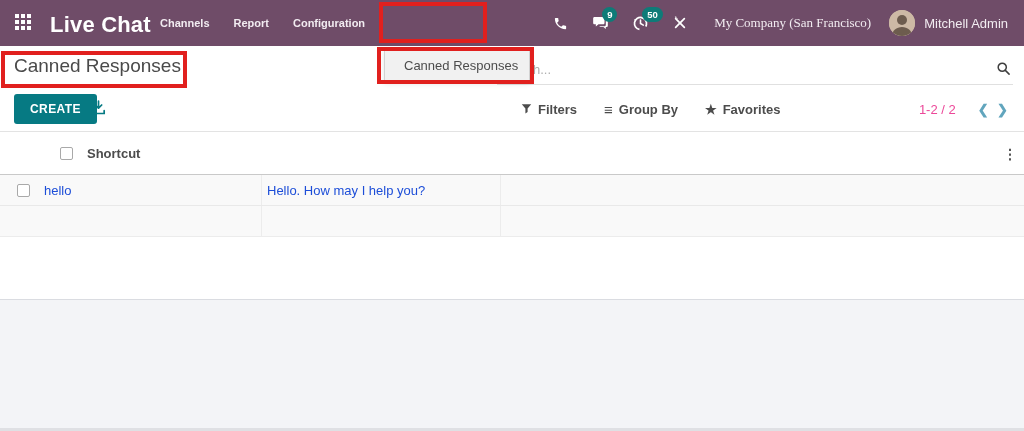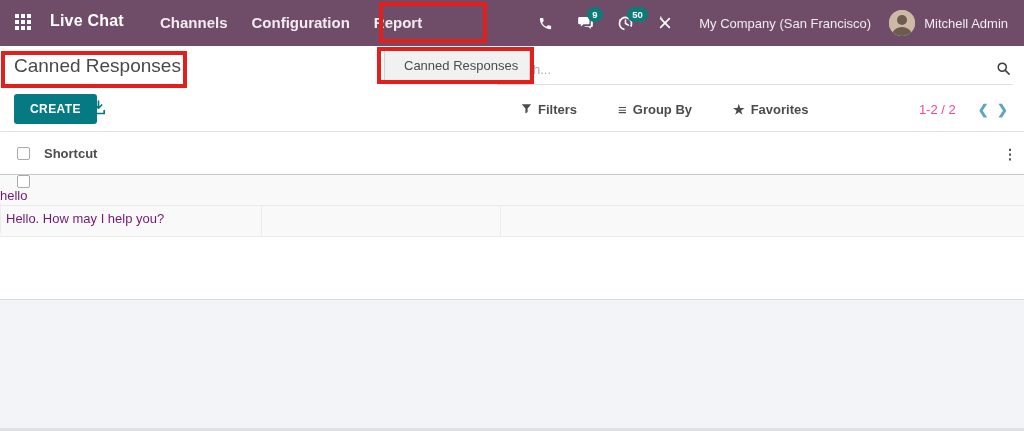--- a/index.html
+++ b/index.html
@@ -5,63 +5,63 @@
   * { margin:0; padding:0; box-sizing:border-box; }
   html,body { width:1024px; height:431px; }
   body { font-family:"Liberation Sans", sans-serif; background:#fff; overflow:hidden; }
   .screen { position:relative; width:1024px; height:431px; background:#fff; overflow:hidden; }
 
   
   .navbar { position:absolute; top:0; left:0; width:1024px; height:46px; background:#6f4c68; color:#fff; }
   .apps-btn { position:absolute; left:15px; top:14px; width:18px; height:18px; display:inline-grid;
               grid-template-columns:repeat(3,4px); grid-auto-rows:4px; gap:2px; cursor:pointer; }
   .apps-btn span { background:#fff; width:4px; height:4px; }
-  .brand { position:absolute; left:50px; top:12px; font-size:16px; font-weight:bold; letter-spacing:.2px; cursor:pointer; }
+  .brand { position:absolute; left:50px; top:12px; font-size:22px; font-weight:bold; letter-spacing:.2px; cursor:pointer; }
   .nav-menu { position:absolute; left:148px; top:0; height:46px; display:flex; }
-  .nav-item { height:46px; line-height:46px; padding:0 12px; font-size:15px; font-weight:600;
+  .nav-item { height:46px; line-height:46px; padding:0 12px; font-size:11px; font-weight:600;
               color:#f2ecf1; cursor:pointer; white-space:nowrap; }
   .nav-right { position:absolute; right:0; top:0; height:46px; display:flex; align-items:center; }
   .nav-icon-btn { position:relative; width:40px; height:46px; display:flex; align-items:center; justify-content:center; cursor:pointer; color:#fff; }
   .nav-icon-btn svg { display:block; }
   .badge { position:absolute; top:7px; left:22px; background:#0e7b78; color:#fff; font-size:9.5px;
            font-weight:bold; padding:2.5px 5px; border-radius:9px; line-height:1; }
-  .company { font-size:13px; color:#f2ecf1; margin:0 18px 0 14px; cursor:pointer; white-space:nowrap; }
+  .company { font-size:13px; color:#f2ecf1; margin:0 18px 0 14px; cursor:pointer; white-space:nowrap;font-family:Liberation Serif, serif; }
   .avatar { width:26px; height:26px; border-radius:50%; overflow:hidden; background:#cdb9a5; cursor:pointer; flex:none; }
   .user-name { font-size:13px; color:#f2ecf1; margin:0 16px 0 9px; cursor:pointer; white-space:nowrap; }
 
   
   .control-panel { position:absolute; top:46px; left:0; width:1024px; height:86px; background:#fff;
                    border-bottom:1px solid #e3e3e3; }
   .page-title { position:absolute; left:14px; top:9px; font-size:19px; font-weight:normal; color:#4a4a4a; }
   .search-wrap { position:absolute; left:497px; top:11px; width:516px; }
   .search-input { width:100%; border:none; outline:none; border-bottom:1px solid #e0e0e0; font-size:13px;
                   padding:5px 24px 7px 2px; color:#555; background:transparent; font-family:"Liberation Sans",sans-serif; }
   .search-input::placeholder { color:#b0b0b0; }
   .magnifier { position:absolute; right:2px; top:4px; color:#3f3f3f; cursor:pointer; }
   .create-btn { position:absolute; left:14px; top:48px; height:30px; padding:0 16px; background:#067a83;
                 color:#fff; font-size:12px; font-weight:bold; letter-spacing:.4px; border:none; border-radius:3px;
                 cursor:pointer; font-family:"Liberation Sans",sans-serif; }
   .export-btn { position:absolute; left:90px; top:53px; color:#067a83; cursor:pointer; background:none; border:none; }
-  .search-options { position:absolute; left:521px; top:48px; height:30px; display:flex; align-items:center; gap:41px; }
+  .search-options { position:absolute; left:521px; top:48px; height:30px; display:flex; align-items:center; gap:27px; }
   .so-item { display:flex; align-items:center; gap:6px; font-size:13px; font-weight:600; color:#4c4c4c; cursor:pointer; }
   .so-glyph { font-size:15px; color:#4c4c4c; line-height:1; }
   .pager { position:absolute; right:14px; top:48px; height:30px; display:flex; align-items:center; gap:20px; }
   .pager-value { font-size:13px; color:#ec4899; cursor:pointer; }
   .pager-btn { font-size:13px; font-weight:bold; color:#61a5bd; cursor:pointer; background:none; border:none; padding:0 2px; }
 
   
   .list-view { position:absolute; top:132px; left:0; width:1024px; }
   .lv-header { height:43px; display:flex; align-items:center; background:#fff; border-bottom:1px solid #c9c9c9;
-               position:relative; font-size:13px; font-weight:bold; color:#4c4c4c; }
+               position:relative; font-size:13px; font-weight:bold; color:#4c4c4c;padding-left:43px; }
   .col-check { width:44px; padding-left:17px; flex:none; display:flex; align-items:center; }
   .col-shortcut { width:217px; flex:none; }
   .col-sub { width:239px; flex:none; padding-left:5px; height:100%; display:flex; align-items:center; }
   .col-rest { flex:1; height:100%; }
-  .lv-row { height:31px; display:flex; align-items:flex-start; font-size:13px; color:#701a75;
-            border-bottom:1px solid #e9e9e9; background:#fff; cursor:pointer;flex-direction:column; }
+  .lv-row { height:31px; display:flex; align-items:center; font-size:13px; color:#1d4ed8;
+            border-bottom:1px solid #e9e9e9; background:#fff; cursor:pointer; }
   .lv-row.odd { background:#f9f9f9; }
   .lv-row .col-sub, .lv-row .col-rest, .stripe-row .col-sub, .stripe-row .col-rest { border-left:1px solid #ececec; }
   .checkbox { width:13px; height:13px; border:1px solid #a9a9a9; border-radius:2px; background:#fff; cursor:pointer; flex:none; }
   .options-toggle { position:absolute; right:5px; top:12px; width:18px; height:20px; text-align:center;
                     font-size:14px; font-weight:bold; color:#555; cursor:pointer; line-height:20px; }
   .stripe-row { height:31px; background:#f9f9f9; border-bottom:1px solid #ececec; display:flex; }
   .white-gap { height:31px; background:#fff; }
   .bottom-area { position:absolute; top:299px; left:0; width:1024px; height:132px; background:#f3f4f7;
                  border-top:1px solid #dadce1; border-bottom:3px solid #dfe0e4; }
 
@@ -89,22 +89,22 @@
         <span></span>
         <span></span>
         <span></span>
         <span></span>
         <span></span>
         <span></span>
     </div>
     <div class="brand">Live Chat</div>
     <nav class="nav-menu">
       <div class="nav-item">Channels</div>
+      <div class="nav-item">Report</div>
       <div class="nav-item">Configuration</div>
-      <div class="nav-item">Report</div>
     </nav>
     <div class="nav-right">
       <div class="nav-icon-btn">
         <svg width="15" height="15" viewBox="0 0 24 24" fill="currentColor">
           <path d="M6.62 10.79c1.44 2.83 3.76 5.15 6.59 6.59l2.2-2.2c.27-.27.67-.36 1.02-.24 1.12.37 2.33.57 3.57.57.55 0 1 .45 1 1V20c0 .55-.45 1-1 1-9.39 0-17-7.61-17-17 0-.55.45-1 1-1h3.5c.55 0 1 .45 1 1 0 1.25.2 2.45.57 3.57.11.35.03.74-.25 1.02l-2.2 2.2z"></path>
         </svg>
       </div>
       <div class="nav-icon-btn">
         <svg width="17" height="16" viewBox="0 0 24 24" fill="currentColor">
           <path d="M3 3h13c1.1 0 2 .9 2 2v7c0 1.1-.9 2-2 2h-7l-4 3.3V14H3c-1.1 0-2-.9-2-2V5c0-1.1.9-2 2-2z"></path>

